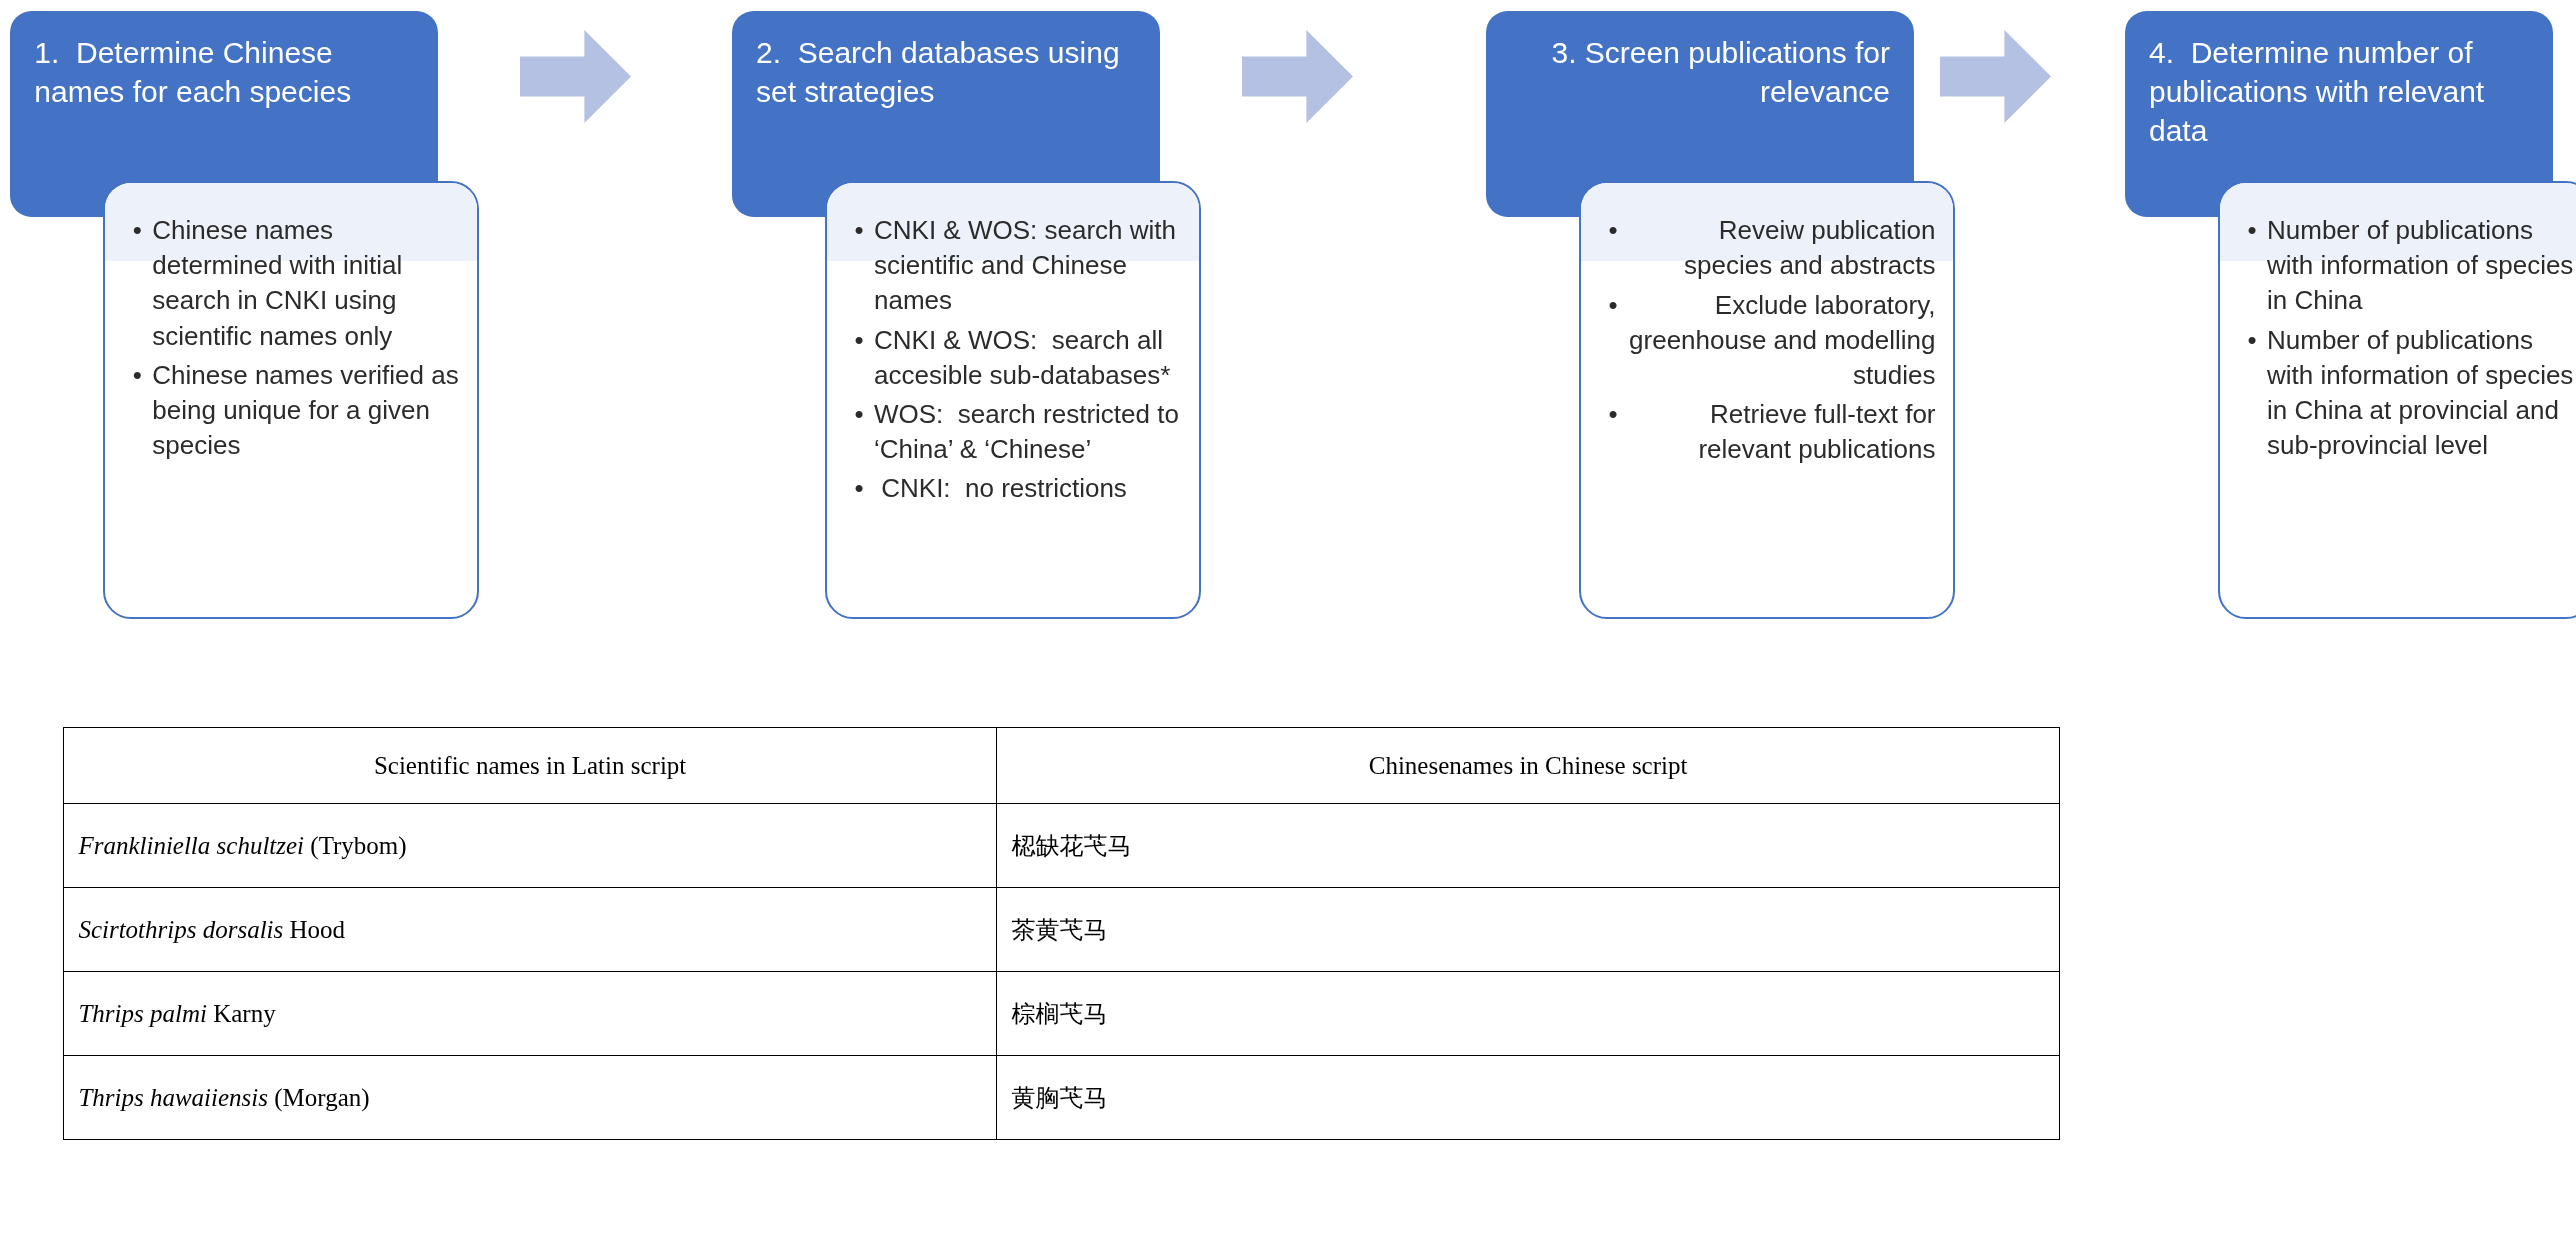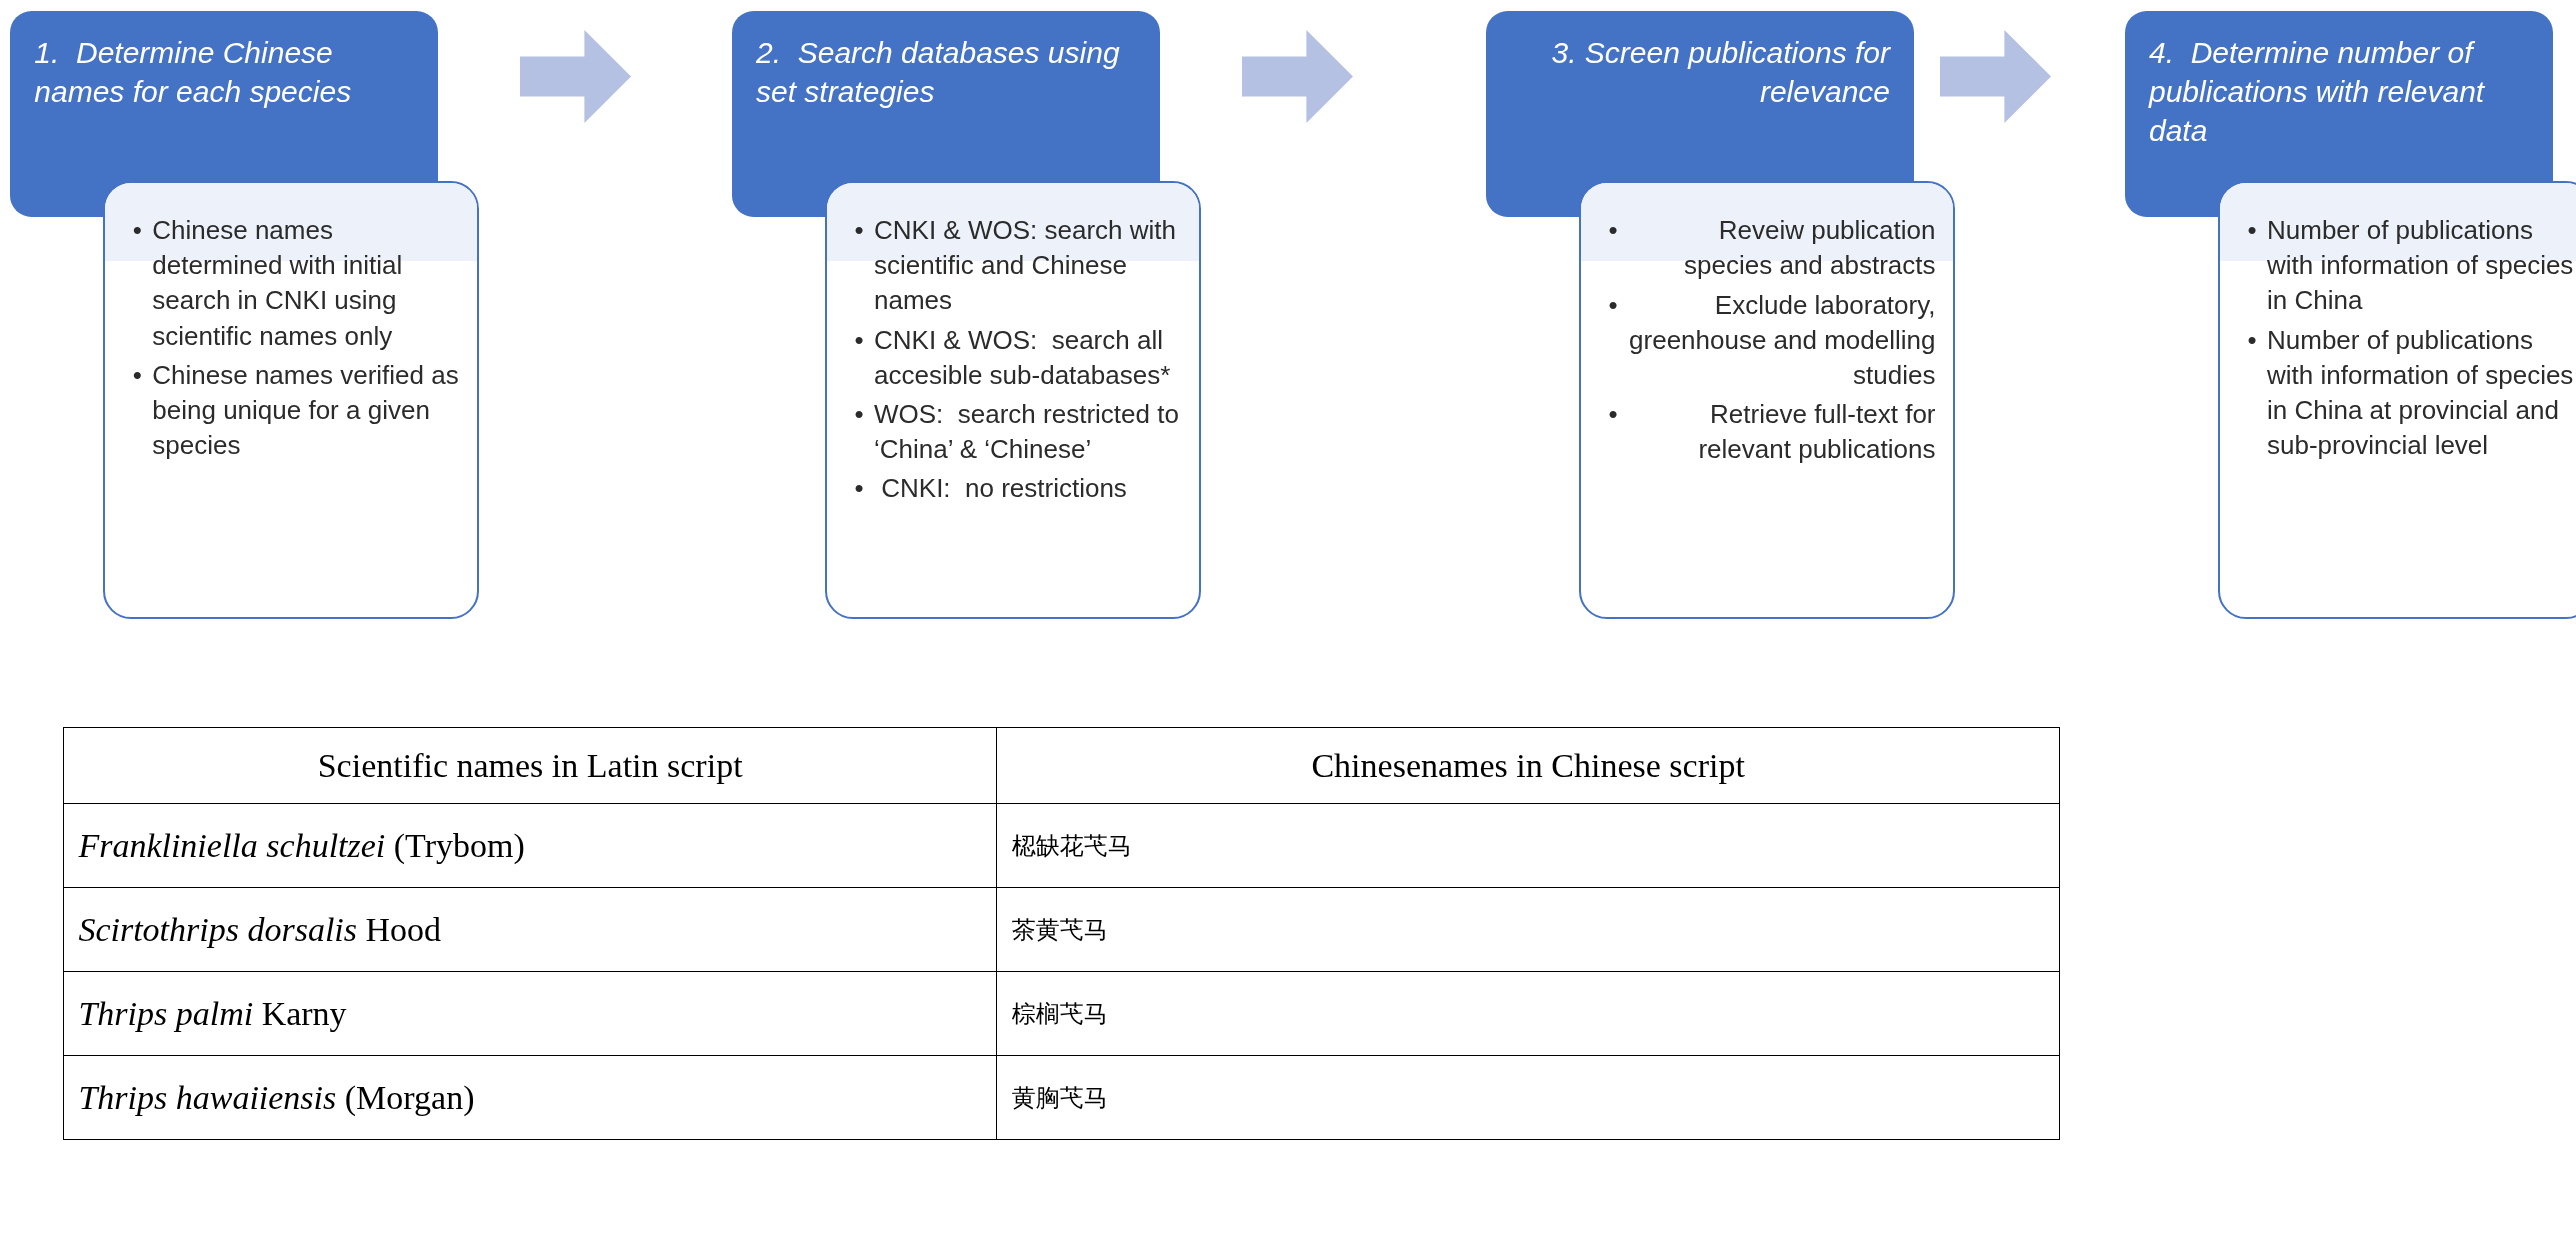--- a/index.html
+++ b/index.html
@@ -43,21 +43,20 @@
     border-radius: 21.6px;
     box-sizing: border-box;
     padding: 21.6px 24px 0 24px;
     color: #ffffff;
     font-size: 30px;
     line-height: 1.30;
     font-weight: 400;
     z-index: 1;
     overflow: hidden;
     white-space: pre-wrap;
-    font-style: italic;
   }
 
   
   .step-card {
     position: absolute;
     left: 93px;
     top: 170px;
     width: 376px;
     height: 438px;
     background: #ffffff;
@@ -117,21 +116,21 @@
     top: 727px;
     width: 1997px;
     border-collapse: collapse;
     font-family: "Liberation Serif", serif;
     background: #ffffff;
   }
   #species-table td, #species-table th {
     border: 1.5px solid #000000;
     box-sizing: border-box;
     font-weight: normal;
-    font-size: 34px;
+    font-size: 25px;
     color: #000000;
     vertical-align: middle;
     font-family: Liberation Serif, serif;
   }
   #species-table .col-latin  { width: 993px; }
   #species-table .col-cn     { width: 1132px; }
 
   #species-table thead th {
     height: 76px;
     text-align: center;

